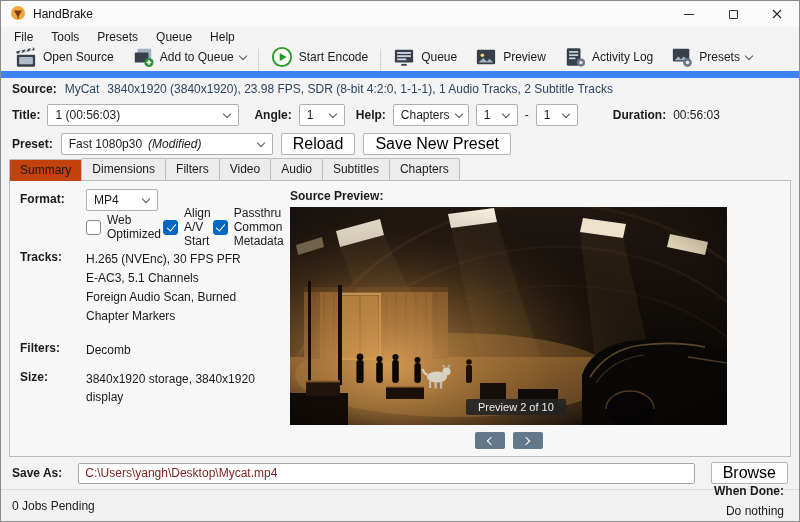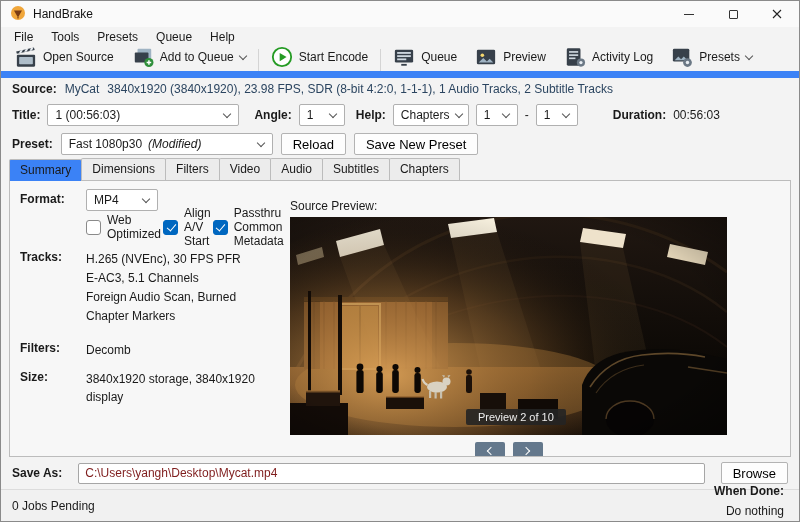--- a/index.html
+++ b/index.html
@@ -36,49 +36,49 @@
   .srcrow{ height:22px; display:flex; align-items:center; padding:0 11px; gap:8px; flex:0 0 auto;}
   .src-text{ color:#2b4560; }
 
   
   .titlerow{ height:30px; display:flex; align-items:center; padding:0 11px; gap:7px; flex:0 0 auto;}
   .presetrow{ height:28px; display:flex; align-items:center; padding:0 11px; gap:8px; flex:0 0 auto;}
   .combo{ display:flex; align-items:center; gap:6px; background:#fff; border:1px solid #b0b0b0;
           border-radius:2px; height:22px; padding:0 8px 0 7px; }
   .combo .chev{ margin-left:auto; }
   .btn{ height:22px; padding:8px 11px; background:#fdfdfd; border:1px solid #b3b3b3; border-radius:2px;
-        display:inline-flex; align-items:center; font-size:13px; }
+        display:inline-flex; align-items:center; font-size:16px; }
 
   
   .tabs{ display:flex; align-items:flex-end; height:22px; padding-left:8px; flex:0 0 auto; position:relative; z-index:2;}
   .tab{ padding:3px 10px 4px; border:1px solid #bcbcbc; border-bottom:none; background:#ececec;
         border-radius:2px 2px 0 0; }
   .tab + .tab{ margin-left:-1px; }
-  .tab.active{ background:#3b82f6; margin-bottom:-1px; z-index:3; position:relative;}
+  .tab.active{ background:#c2410c; margin-bottom:-1px; z-index:3; position:relative;}
   .panel{ border:1px solid #bcbcbc; background:#f7f7f7; margin:0 8px; flex:1 1 auto; display:flex;
           padding:8px 10px; gap:14px; position:relative; z-index:1; overflow:hidden;}
 
   
   .leftcol{ width:256px; flex:0 0 auto; }
   .srow{ display:flex; align-items:flex-start; }
   .lbl{ width:66px; flex:0 0 auto; font-weight:bold; padding-top:3px;}
   .fmt-combo{ width:72px; height:22px; }
   .cbs{ margin-left:66px; margin-top:8px; display:flex; flex-direction:row; gap:2px;}
   .cbrow{ display:flex; align-items:center; gap:6px; height:16px;}
   .cb{ width:15px; height:15px; border:1px solid #8a8a8a; border-radius:3px; background:#fff; position:relative; flex:0 0 auto;}
   .cb.checked{ background:#0067c0; border-color:#0067c0; }
   .cb.checked::after{ content:""; position:absolute; left:4.5px; top:1.5px; width:4px; height:8px;
       border:solid #fff; border-width:0 1.8px 1.8px 0; transform:rotate(40deg); }
   .grp{ margin-top:12px; }
   .vlines div{ line-height:19px; }
   .vline1{ line-height:18px; padding-top:3px;}
 
   
   .rightcol{ flex:1 1 auto; }
-  .pv-label{ font-weight:normal; margin-bottom:4px;margin-top:10px; }
+  .pv-label{ font-weight:bold; margin-bottom:4px; }
   .pv-frame{ width:437px; height:218px; position:relative; background:#000; }
   .pv-frame svg{ display:block; width:100%; height:100%; }
   .pv-counter{ position:absolute; left:176px; bottom:10px; background:rgba(35,35,35,.9); color:#ededed;
       font-size:11px; padding:2px 12px; border-radius:2px; white-space:nowrap;}
   .pv-nav{ width:437px; display:flex; justify-content:center; gap:8px; margin-top:7px; }
   .pv-btn{ width:30px; height:17px; background:#64788c; border:none; border-radius:2px;
       display:flex; align-items:center; justify-content:center; }
   .pv-btn .chev{ border-color:#fff; margin-top:0; }
   .chev-left{ transform:rotate(135deg); margin-left:3px;}
   .chev-right{ transform:rotate(-45deg); margin-right:3px;}

